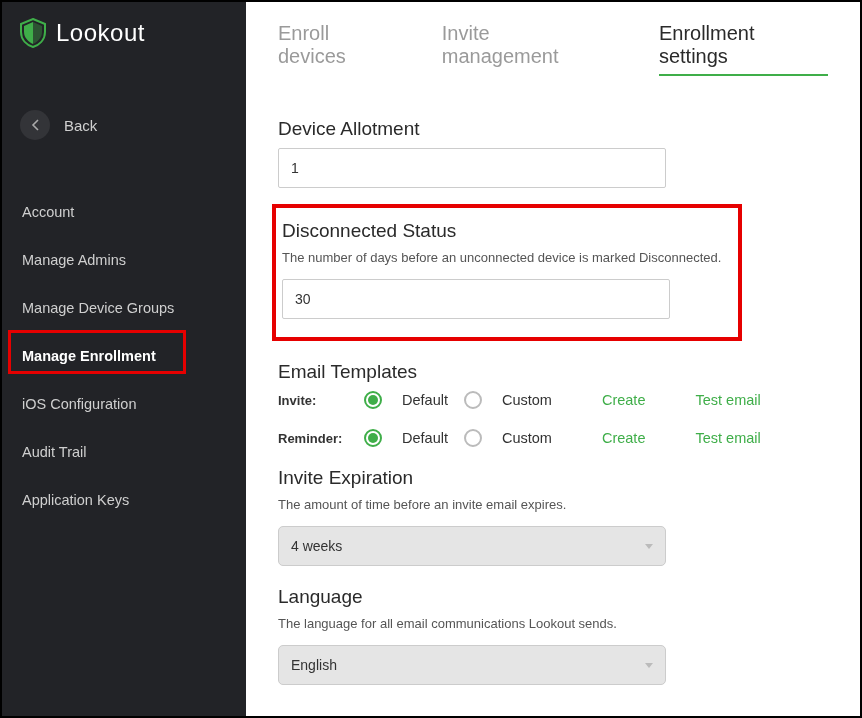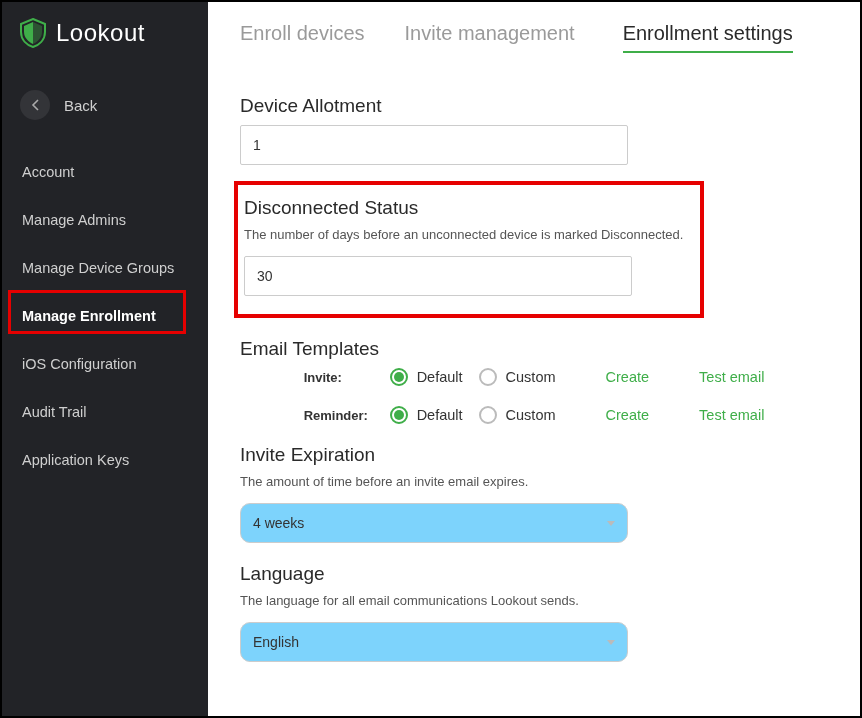--- a/index.html
+++ b/index.html
@@ -10,26 +10,27 @@
     height: 718px;
     overflow: hidden;
     border: 2px solid #000;
   }
   .app {
     display: flex;
     width: 100%;
     height: 100%;
   }
   .sidebar {
-    width: 206px;
+    width: 244px;
     background: #222327;
     color: #bdbdbd;
     display: flex;
     flex-direction: column;
     flex-shrink: 0;
+    gap: 20px;
   }
   .logo-row {
     display: flex;
     align-items: center;
     gap: 10px;
     padding: 16px 18px 14px 18px;
   }
   .logo-icon svg { display: block; }
   .logo-text {
     color: #fff;
@@ -118,29 +119,29 @@
     border: 1px solid #ccc;
     border-radius: 2px;
     padding: 0 12px;
     font-size: 14px;
     color: #333;
   }
   .select-like {
     width: 388px;
     height: 40px;
     border: 1px solid #ccc;
-    border-radius: 10px;
+    border-radius: 5px;
     padding: 0 12px;
     font-size: 14px;
     color: #333;
     display: flex;
     align-items: center;
     justify-content: space-between;
     cursor: pointer;
-    background: #7dd3fc;
+    background: #e5e5e5;
   }
   .caret {
     width: 0; height: 0;
     border-left: 4px solid transparent;
     border-right: 4px solid transparent;
     border-top: 5px solid #bbb;
   }
   .disconnected-box {
     border: 4px solid #e60000;
     padding: 12px 16px 18px 0;
@@ -153,29 +154,28 @@
   .disconnected-box .section-desc,
   .disconnected-box .text-input {
     margin-left: 6px;
   }
   .template-row {
     display: flex;
     align-items: center;
     gap: 16px;
     margin-bottom: 20px;
     font-size: 14px;
-    justify-content: center;
   }
   .row-label {
     font-weight: 700;
     color: #333;
     font-size: 13px;
     width: 70px;
   }
-  .radio-group { display: flex; align-items: center; gap: 9px; }
+  .radio-group { display: flex; align-items: center; gap: 20px; }
   .radio {
     width: 18px; height: 18px;
     border: 2px solid #bbb;
     border-radius: 50%;
     display: inline-flex;
     align-items: center;
     justify-content: center;
     cursor: pointer;
     flex-shrink: 0;
   }

